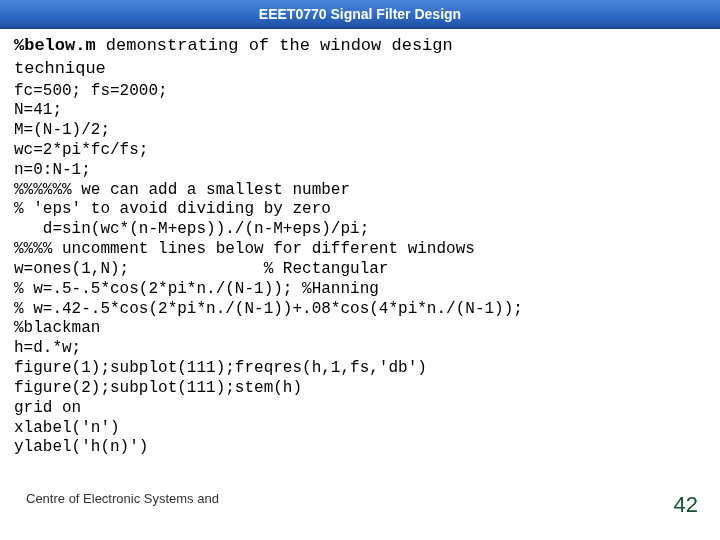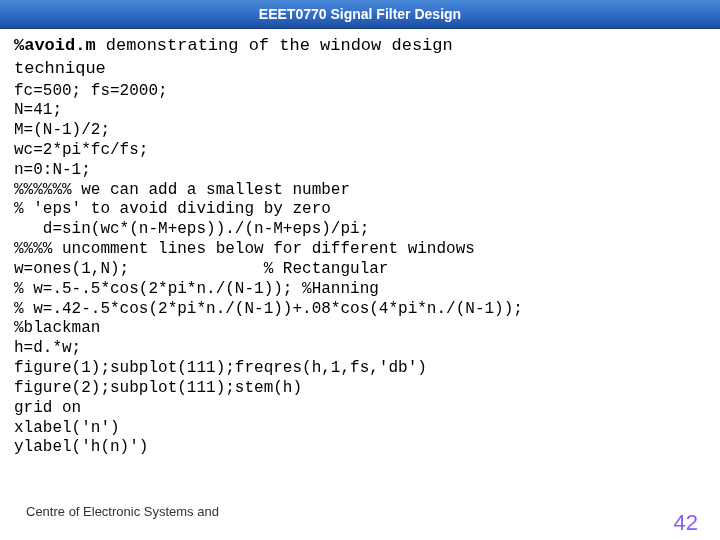--- a/index.html
+++ b/index.html
@@ -37,43 +37,43 @@
   }
   .code {
     font-family: Liberation Mono, monospace;
     font-size: 16px;
     line-height: 1.24;
     white-space: pre;
   }
   .footer {
     position: absolute;
     left: 26px;
-    bottom: 20px;
+    bottom: 33px;
     font-size: 13px;
     color: #333;
     line-height: 1.25;
   }
   .pagenum {
     position: absolute;
     right: 22px;
-    bottom: 4px;
+    bottom: 22px;
     font-size: 22px;
-    color: #8b5cf6;
+    color: #14532d;
   }
 </style>
 </head>
 <body>
 
 <div class="header">
   <span>EEET0770 Signal Filter Design</span>
 </div>
 
 <div class="content">
   <div class="title-line">
-    <span class="fname">%avoid.m</span><span>  demonstrating of the window design</span>
+    <span class="fname">%below.m</span><span>  demonstrating of the window design</span>
   </div>
   <div class="title-line">technique</div>
   <div class="code" id="code-block">fc=500; fs=2000;
 N=41;
 M=(N-1)/2;
 wc=2*pi*fc/fs;
 n=0:N-1;
 %%%%%% we can add a smallest number
 % 'eps' to avoid dividing by zero
    d=sin(wc*(n-M+eps))./(n-M+eps)/pi;

